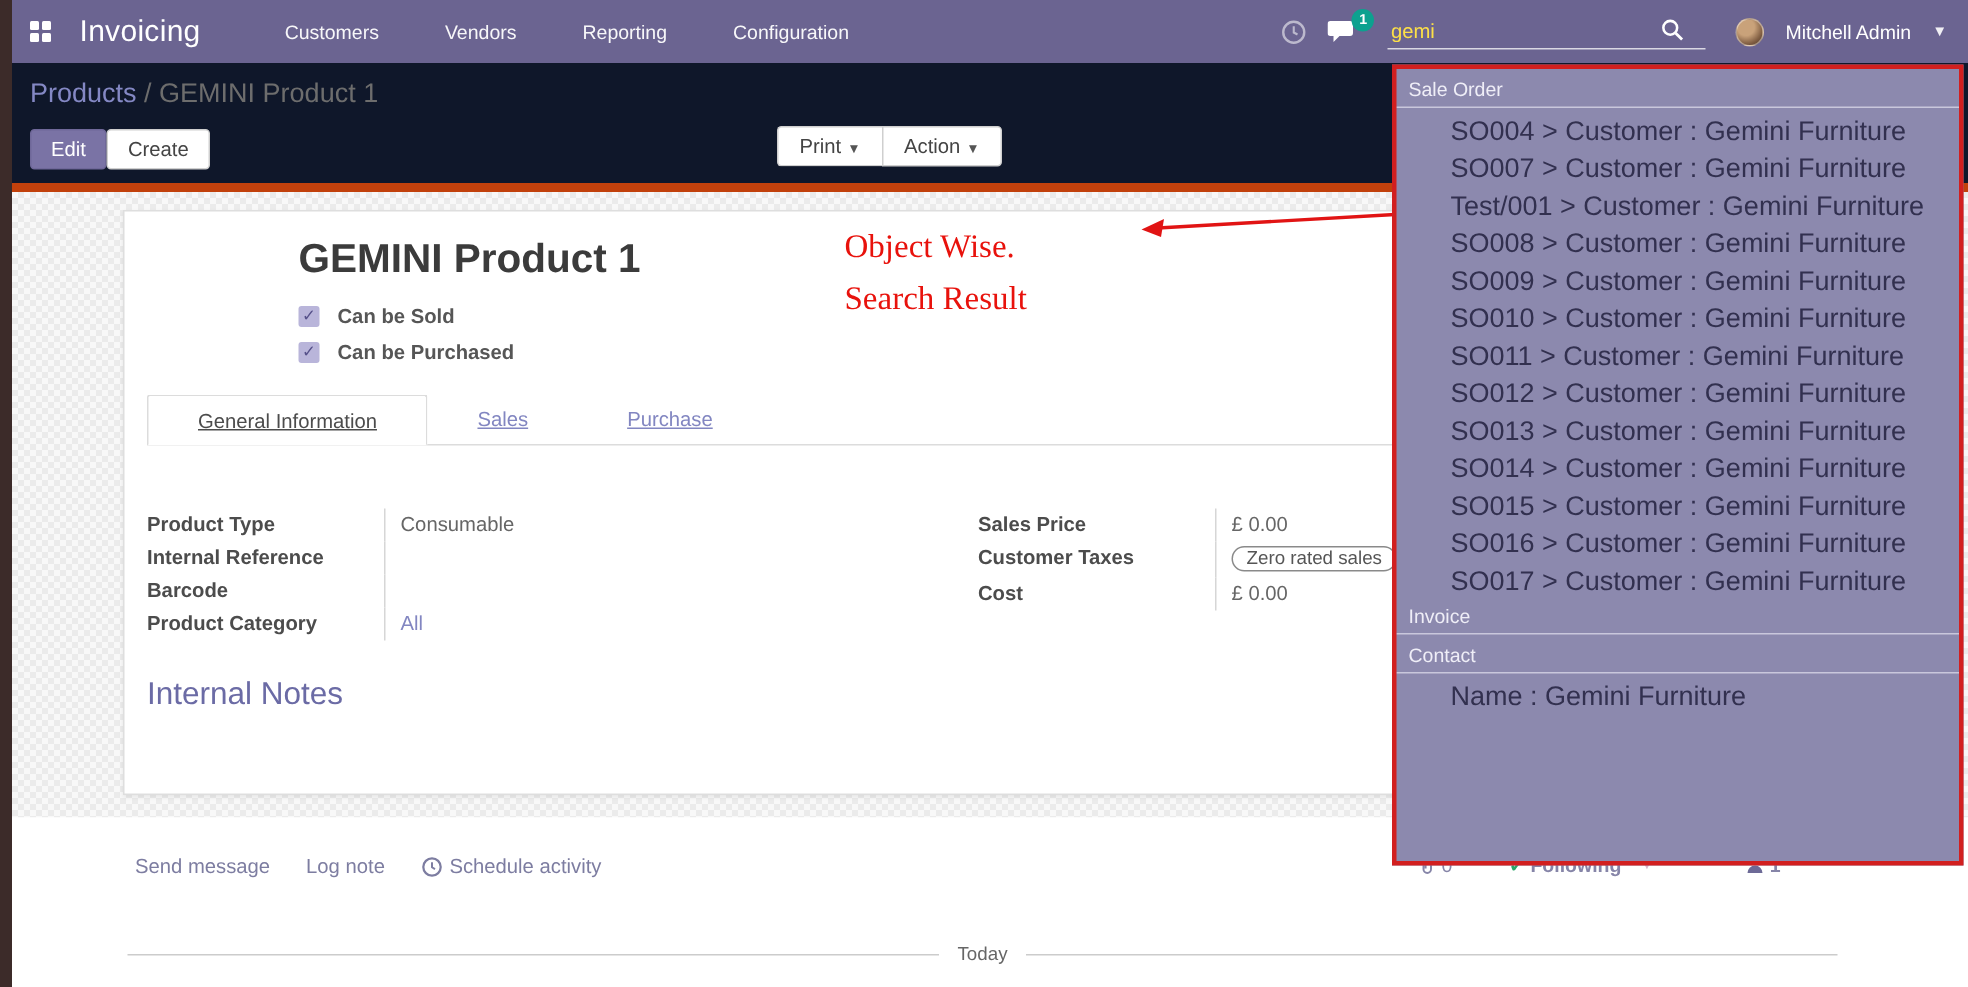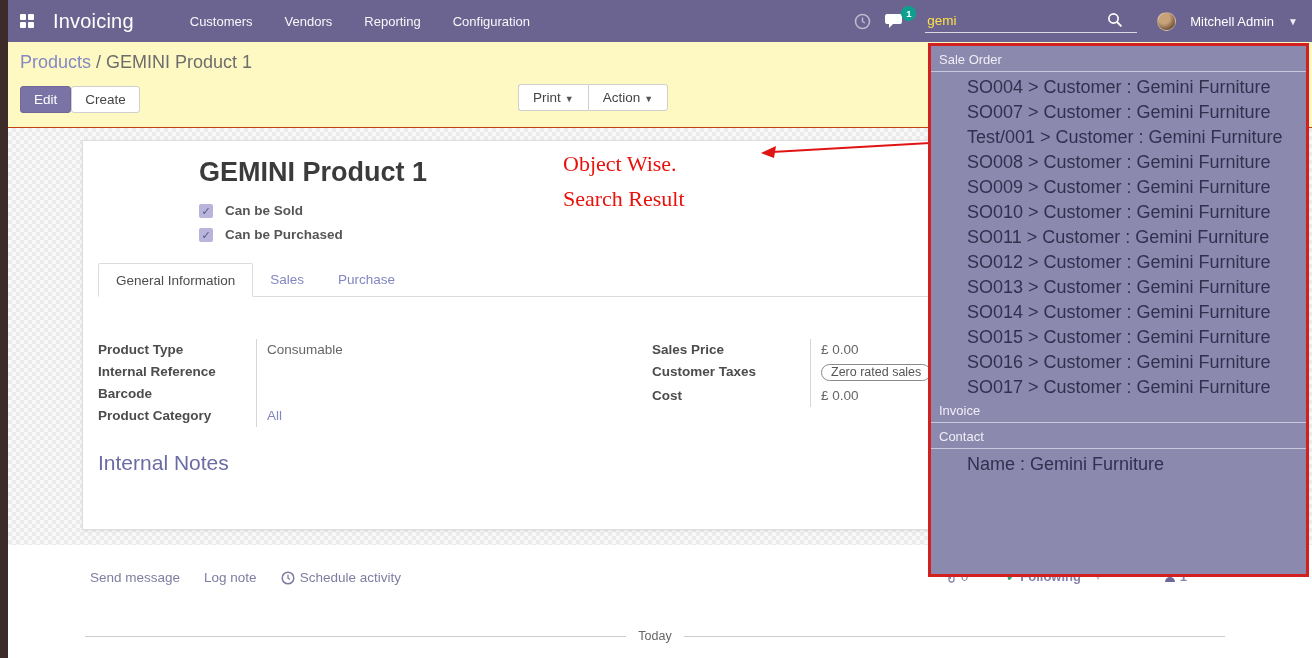--- a/index.html
+++ b/index.html
@@ -9,41 +9,41 @@
   
   .left-strip { position:absolute; left:0; top:0; width:8px; height:658px; background:#3c2b29; z-index:70; }
 
   
   .navbar { position:absolute; left:8px; top:0; right:0; height:42px; background:#6b6491;
             display:flex; align-items:center; color:#fff; z-index:40; }
   .apps-icon { width:15px; height:15px; margin:0 0 0 12px; display:grid;
                grid-template-columns:6px 6px; grid-template-rows:6px 6px; gap:2px; cursor:pointer; }
   .apps-icon span { background:#fff; border-radius:1px; }
   .brand { font-size:20px; margin-left:18px; letter-spacing:.2px; cursor:pointer; }
-  .nav-menus { display:flex; gap:32px; margin-left:56px; font-size:13px; }
+  .nav-menus { display:flex; gap:44px; margin-left:56px; font-size:13px; }
   .nav-menus div { cursor:pointer; opacity:.95; }
   .nav-right { margin-left:auto; display:flex; align-items:center; gap:14px; padding-right:14px; }
   .icon-btn { position:relative; cursor:pointer; display:flex; align-items:center; }
   .badge { position:absolute; top:-7px; right:-11px; background:#0ca18f; color:#fff; font-size:9.5px;
            min-width:15px; height:15px; border-radius:8px; display:flex; align-items:center;
            justify-content:center; padding:0 3px; font-weight:bold; }
   .nav-search { display:flex; align-items:end; width:212px; border-bottom:1px solid rgba(255,255,255,.75);
                 padding:2px 2px 4px 2px; margin:0 6px; }
   .nav-search input { background:transparent; border:none; outline:none; color:#fde047; font-size:13.5px;
                 width:180px; font-family:"Liberation Sans", sans-serif;
                 text-decoration:underline wavy #e06161 1px; text-underline-offset:3px; }
   .avatar { width:19px; height:19px; border-radius:50%;
             background:radial-gradient(circle at 35% 30%, #c9a27a 0 35%, #7d5b40 70%, #4a352a 100%);
             border:1px solid rgba(255,255,255,.4); }
   .user-name { font-size:13px; }
   .nav-caret { font-size:10px; opacity:.9; }
 
   
-  .control-panel { position:absolute; left:8px; top:42px; right:0; height:86px; background:#fef9c3;
-                   border-bottom:1px solid #c2410c; }
+  .control-panel { position:absolute; left:8px; top:42px; right:0; height:86px; background:#0f172a;
+                   border-bottom:6px solid #c2410c; }
   .breadcrumb { position:absolute; left:12px; top:10px; font-size:18px; color:#6d6d6d; }
   .breadcrumb .bc-link { color:#8488c4; cursor:pointer; }
   .cp-buttons { position:absolute; left:12px; top:44px; display:flex; gap:0; }
   .btn { font-size:13.5px; padding:5px 13px; border-radius:3px; border:1px solid transparent; cursor:pointer;
          font-family:"Liberation Sans", sans-serif; }
   .btn-primary { background:#7a73a5; color:#fff; border-color:#6f6899; }
   .btn-default { background:#fff; color:#444; border-color:#cfcfcf; }
   .cp-actions { position:absolute; left:510px; top:42px; display:flex; }
   .cp-actions .btn-default { border-radius:0; padding:5px 14px; }
   .cp-actions .btn-default:first-child { border-radius:3px 0 0 3px; border-right:none; }
@@ -56,21 +56,21 @@
   .sheet { position:absolute; left:74px; top:12px; width:1148px; height:390px; background:#fff;
            border:1px solid #dedede; box-shadow:0 1px 3px rgba(0,0,0,.08); }
   .sheet-title { position:absolute; left:116px; top:16px; font-size:27px; font-weight:bold; color:#3b3b3b; }
   .chk-group { position:absolute; left:116px; top:62px; display:flex; flex-direction:column; gap:9px; }
   .chk-row { display:flex; align-items:center; gap:12px; }
   .chk-box { width:14px; height:14px; border-radius:2px; background:#b9b5da; color:#56518a;
              font-size:11px; line-height:14px; text-align:center; cursor:pointer; }
   .chk-label { font-size:13.5px; font-weight:bold; color:#565656; }
 
   .tabs { position:absolute; left:15px; top:122px; right:18px; display:flex; border-bottom:1px solid #dcdcdc; }
-  .tab { font-size:13.5px; padding:9px 17px 8px; cursor:pointer; color:#8286c1; margin-bottom:-1px; }
+  .tab { font-size:13.5px; padding:9px 33px 8px; cursor:pointer; color:#8286c1; margin-bottom:-1px;text-decoration:underline; }
   .tab.active { color:#4c4c4c; background:#fff; border:1px solid #dcdcdc; border-bottom:1px solid #fff;
                 border-radius:2px 2px 0 0; }
 
   .field-group { position:absolute; display:grid; grid-template-columns:158px 1fr; }
   .fg-left { left:15px; top:198px; width:420px; }
   .fg-right { left:569px; top:198px; width:345px; }
   .f-label { font-size:13.5px; font-weight:bold; color:#4c4c4c; padding:3px 0 4px; }
   .f-value { font-size:13.5px; color:#666; padding:3px 0 4px 10px; border-left:1px solid #d6d6d6; min-height:21px; }
   .f-value.link { color:#8286c1; cursor:pointer; }
   .tag-pill { display:inline-block; border:1px solid #8a8a8a; border-radius:11px; padding:0 9px 1px;

